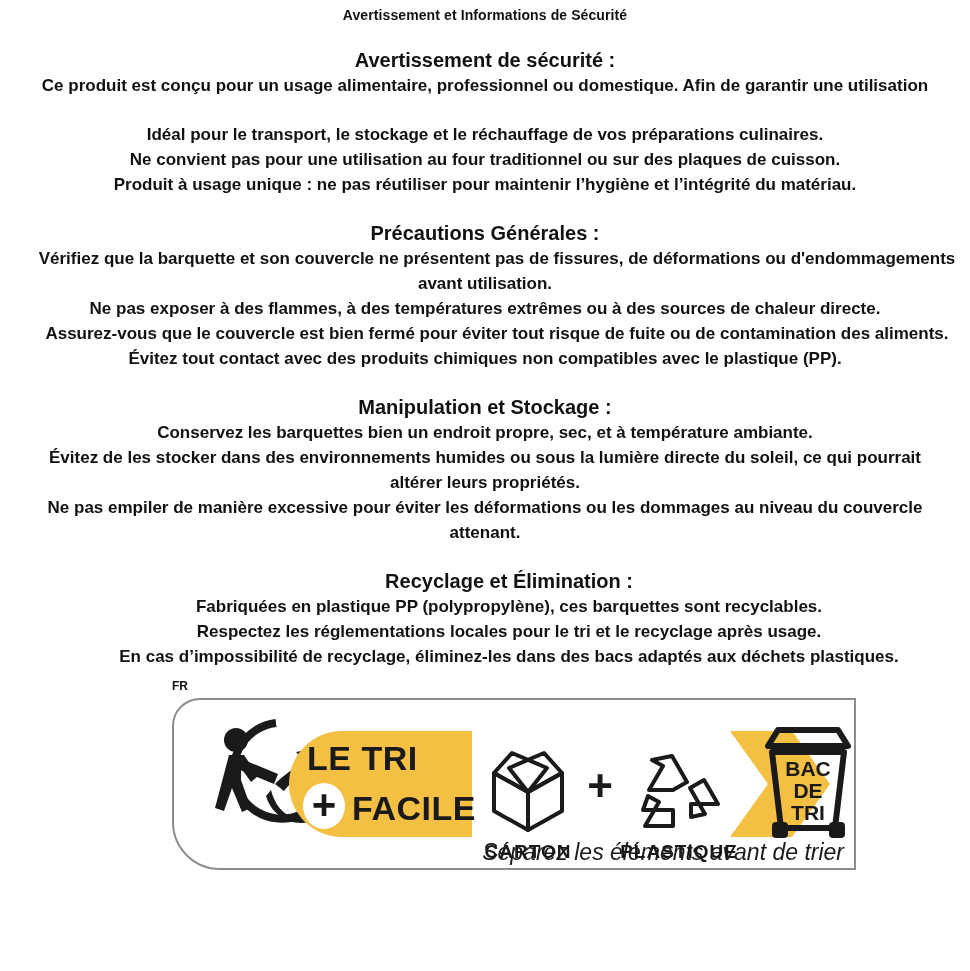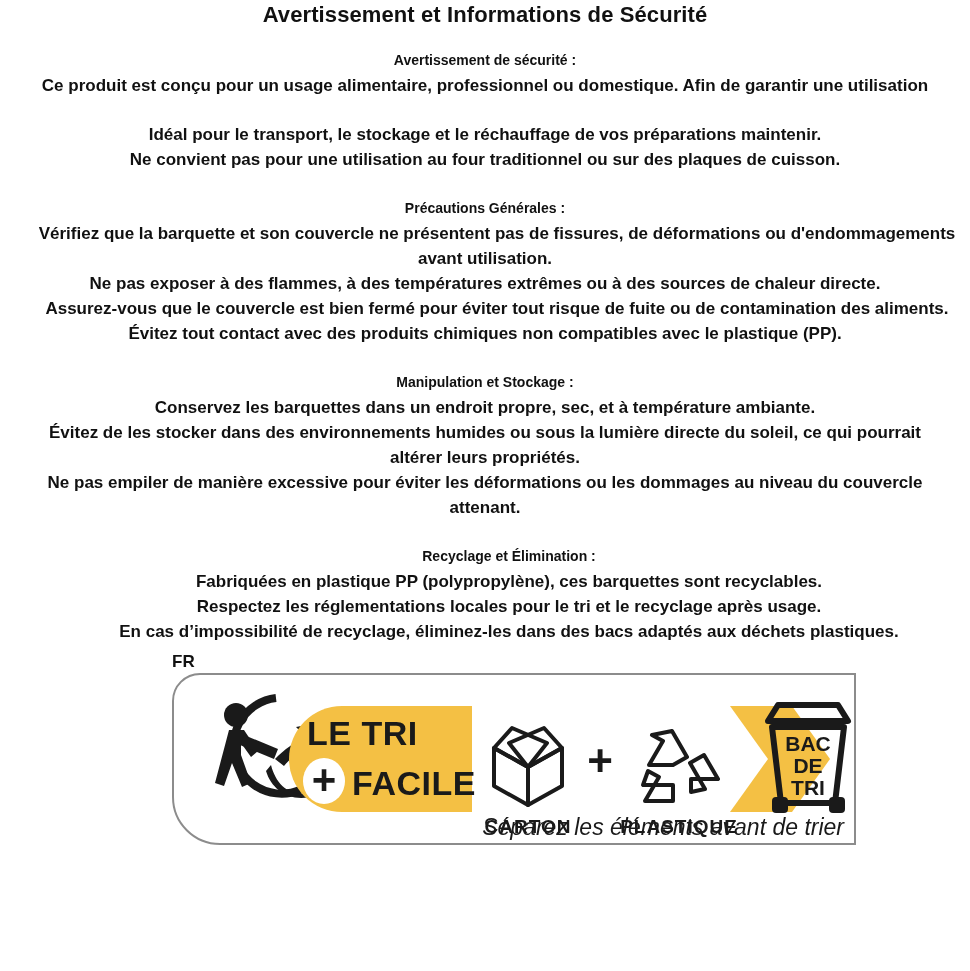--- a/index.html
+++ b/index.html
@@ -22,33 +22,33 @@
     width: 970px;
     height: 971px;
     box-sizing: border-box;
     overflow: hidden;
   }
 
   
   .doc-title {
     text-align: center;
     font-weight: bold;
-    font-size: 22px;
+    font-size: 14px;
     line-height: 22px;
     letter-spacing: 0.1px;
     padding-top: 4px;
   }
 
   .section {
     text-align: center;
     margin-top: 20px;
   }
   .section-heading {
     font-weight: bold;
-    font-size: 14px;
+    font-size: 20px;
     line-height: 25px;
   }
   .line {
     font-weight: bold;
     font-size: 17px;
     line-height: 25px;
     text-align: center;
     white-space: nowrap;
   }
   
@@ -66,21 +66,21 @@
   
   .logo-zone {
     position: relative;
     margin-top: 8px;
     height: 196px;
   }
   .fr-tag {
     position: absolute;
     left: 172px;
     top: 0px;
-    font-size: 17px;
+    font-size: 12px;
     font-weight: bold;
     line-height: 19px;
     color: #111;
   }
   .triman-logo {
     position: absolute;
     left: 172px;
     top: 21px;
     width: 684px;
     height: 172px;
@@ -92,36 +92,37 @@
 <div class="page">
 
   <div class="doc-title">Avertissement et Informations de Sécurité</div>
 
   <div class="section sec-intro">
     <div class="section-heading">Avertissement de sécurité :</div>
     <div class="line">Ce produit est conçu pour un usage alimentaire, professionnel ou domestique. Afin de garantir une utilisation</div>
   </div>
 
   <div class="section sec-usage">
-    <div class="line">Idéal pour le transport, le stockage et le réchauffage de vos préparations maintenir.</div>
+    <div class="line">Idéal pour le transport, le stockage et le réchauffage de vos préparations culinaires.</div>
     <div class="line">Ne convient pas pour une utilisation au four traditionnel ou sur des plaques de cuisson.</div>
+    <div class="line">Produit à usage unique : ne pas réutiliser pour maintenir l’hygiène et l’intégrité du matériau.</div>
   </div>
 
   <div class="section sec-precautions">
     <div class="section-heading">Précautions Générales :</div>
     <div class="line overflow">Vérifiez que la barquette et son couvercle ne présentent pas de fissures, de déformations ou d'endommagements</div>
     <div class="line">avant utilisation.</div>
     <div class="line">Ne pas exposer à des flammes, à des températures extrêmes ou à des sources de chaleur directe.</div>
     <div class="line overflow">Assurez-vous que le couvercle est bien fermé pour éviter tout risque de fuite ou de contamination des aliments.</div>
     <div class="line">Évitez tout contact avec des produits chimiques non compatibles avec le plastique (PP).</div>
   </div>
 
   <div class="section sec-storage">
     <div class="section-heading">Manipulation et Stockage :</div>
-    <div class="line">Conservez les barquettes dans un endroit propre, sec, et à température ambiante.</div>
+    <div class="line">Conservez les barquettes bien un endroit propre, sec, et à température ambiante.</div>
     <div class="line">Évitez de les stocker dans des environnements humides ou sous la lumière directe du soleil, ce qui pourrait</div>
     <div class="line">altérer leurs propriétés.</div>
     <div class="line">Ne pas empiler de manière excessive pour éviter les déformations ou les dommages au niveau du couvercle</div>
     <div class="line">attenant.</div>
   </div>
 
   <div class="section sec-recycling">
     <div class="section-heading">Recyclage et Élimination :</div>
     <div class="line">Fabriquées en plastique PP (polypropylène), ces barquettes sont recyclables.</div>
     <div class="line">Respectez les réglementations locales pour le tri et le recyclage après usage.</div>

